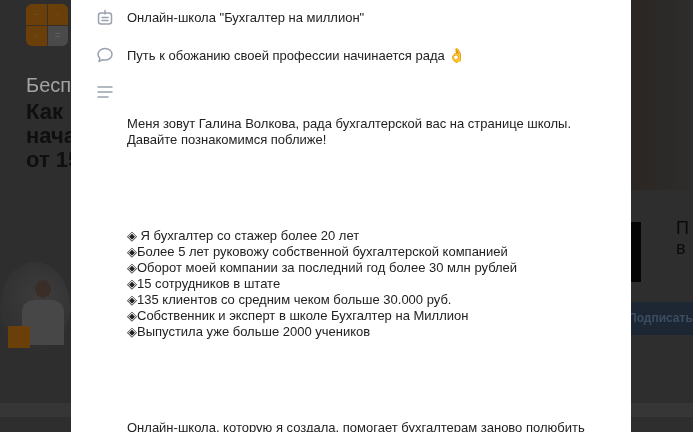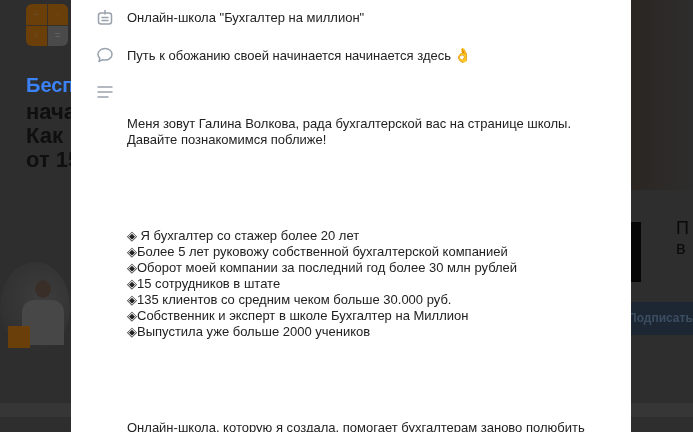--- a/index.html
+++ b/index.html
@@ -2,21 +2,21 @@
 <html><head>
 <meta charset="utf-8">
 <style>
   html, body { margin:0; padding:0; }
   body { width:693px; height:432px; overflow:hidden; position:relative; background:#2b2b2b; font-family:"Liberation Sans", sans-serif; }
   
   .bg { position:absolute; inset:0; background:#2e2e2e; }
   .bg-logo { position:absolute; left:26px; top:4px; width:42px; height:42px; border-radius:6px; overflow:hidden; display:grid; grid-template-columns:1fr 1fr; grid-template-rows:1fr 1fr; gap:1px; background:#3a3028; }
   .bg-logo span { display:flex; align-items:center; justify-content:center; font-size:10px; color:#6a4a1e; background:#6b3f0a; }
   .bg-logo span.gray { background:#4a4a4a; color:#606060; }
-  .bg-head-orange { position:absolute; left:26px; top:74px; font-size:20px; font-weight:bold; color:#3b82f6; }
+  .bg-head-orange { position:absolute; left:26px; top:74px; font-size:20px; font-weight:normal; color:#a3a3a3; }
   .bg-head { position:absolute; left:26px; top:100px; font-size:22px; font-weight:bold; color:#0f0f0f; line-height:24px; }
   .bg-avatar { position:absolute; left:0; top:262px; width:70px; height:90px; border-radius:50%; background:radial-gradient(circle at 60% 40%, #3d3d3d, #2a2a2a); }
   .bg-avatar .face { position:absolute; left:35px; top:18px; width:16px; height:18px; border-radius:50%; background:#3a2e28; }
   .bg-avatar .body { position:absolute; left:22px; top:38px; width:42px; height:45px; border-radius:12px 12px 0 0; background:#474747; }
   .bg-avatar .mini { position:absolute; left:8px; top:64px; width:22px; height:22px; background:#6b3f0a; }
   .bg-strip { position:absolute; left:0; top:403px; width:693px; height:14px; background:#363636; }
   .bg-right-photo { position:absolute; left:631px; top:0; width:62px; height:190px; background:linear-gradient(90deg,#2b2622,#2d2d2d); }
   .bg-right-dark { position:absolute; left:631px; top:222px; width:10px; height:60px; background:#050505; }
   .bg-right-text { position:absolute; left:676px; top:218px; font-size:18px; color:#0a0a0a; line-height:20px; }
   .bg-subscribe { position:absolute; left:631px; top:302px; width:62px; height:33px; background:#1d2733; color:#3c4d62; font-size:12px; font-weight:bold; line-height:33px; white-space:nowrap; overflow:hidden; text-indent:-3px; }
@@ -33,22 +33,22 @@
 
 <div class="bg">
   <div class="bg-logo">
     <span>+</span>
     <span>−</span>
     <span>×</span>
     <span class="gray">=</span>
   </div>
   <div class="bg-head-orange">Бесп</div>
   <div class="bg-head">
+    <div>Как</div>
     <div>нача</div>
-    <div>Как</div>
     <div>от 15</div>
   </div>
   <div class="bg-avatar">
     <div class="body"></div>
     <div class="face"></div>
     <div class="mini"></div>
   </div>
   <div class="bg-strip"></div>
   <div class="bg-right-photo"></div>
   <div class="bg-right-dark"></div>
@@ -71,21 +71,21 @@
     </span>
     <span class="text" style="top:1px">Онлайн-школа "Бухгалтер на миллион"</span>
   </div>
 
   <div class="row" style="top:46px">
     <span class="icon" style="top:0">
       <svg viewBox="0 0 18 18" fill="none" stroke="#99a2ad" stroke-width="1.5" stroke-linejoin="round">
           <path d="M9 2.5c4 0 7 2.6 7 5.8s-3 5.8-7 5.8c-0.9 0-1.7-0.1-2.5-0.4L3 15.5l0.8-3.2C2.7 11.2 2 9.8 2 8.3 2 5.1 5 2.5 9 2.5z"></path>
         </svg>
     </span>
-    <span class="text" style="top:1px"><span>Путь к обожанию своей начинается начинается здесь</span> <span class="ok">👌</span></span>
+    <span class="text" style="top:1px"><span>Путь к обожанию своей профессии начинается рада</span> <span class="ok">👌</span></span>
   </div>
 
   <div class="row" style="top:83px">
     <span class="icon" style="top:0">
       <svg viewBox="0 0 18 18" fill="none" stroke="#99a2ad" stroke-width="1.5" stroke-linecap="round">
           <line x1="2" y1="4" x2="16" y2="4"></line>
           <line x1="2" y1="9" x2="16" y2="9"></line>
           <line x1="2" y1="14" x2="12" y2="14"></line>
         </svg>
     </span>

